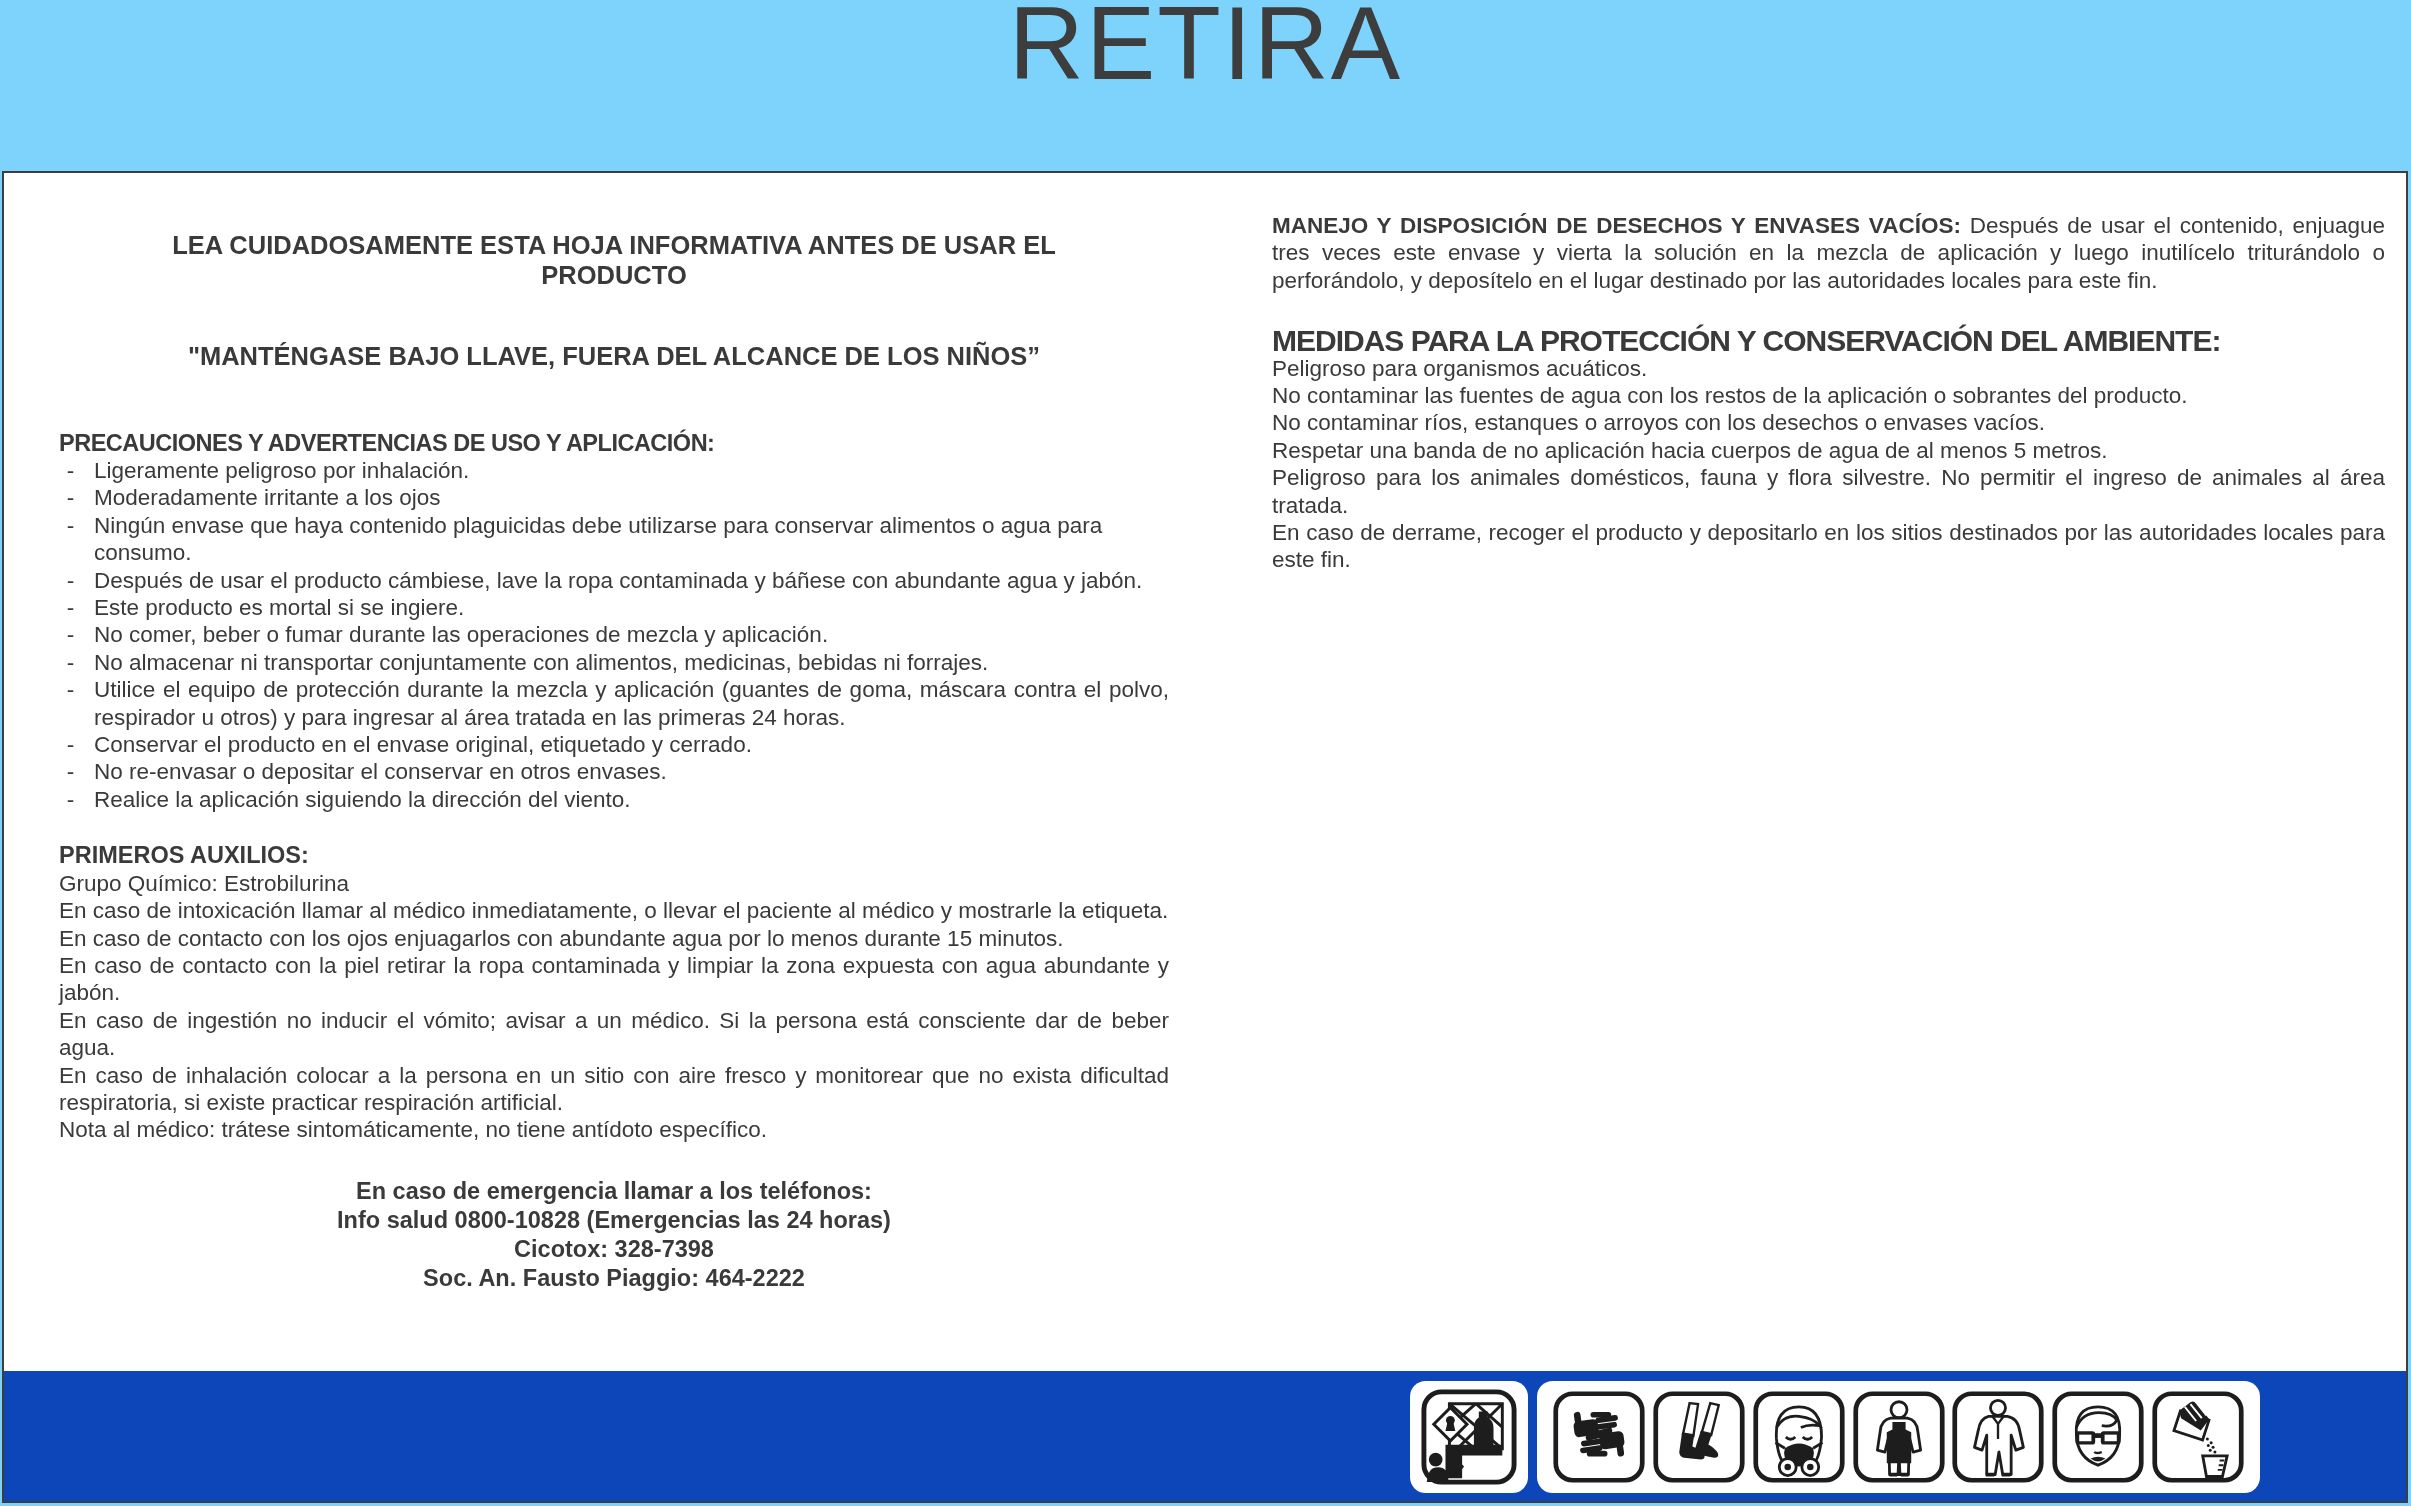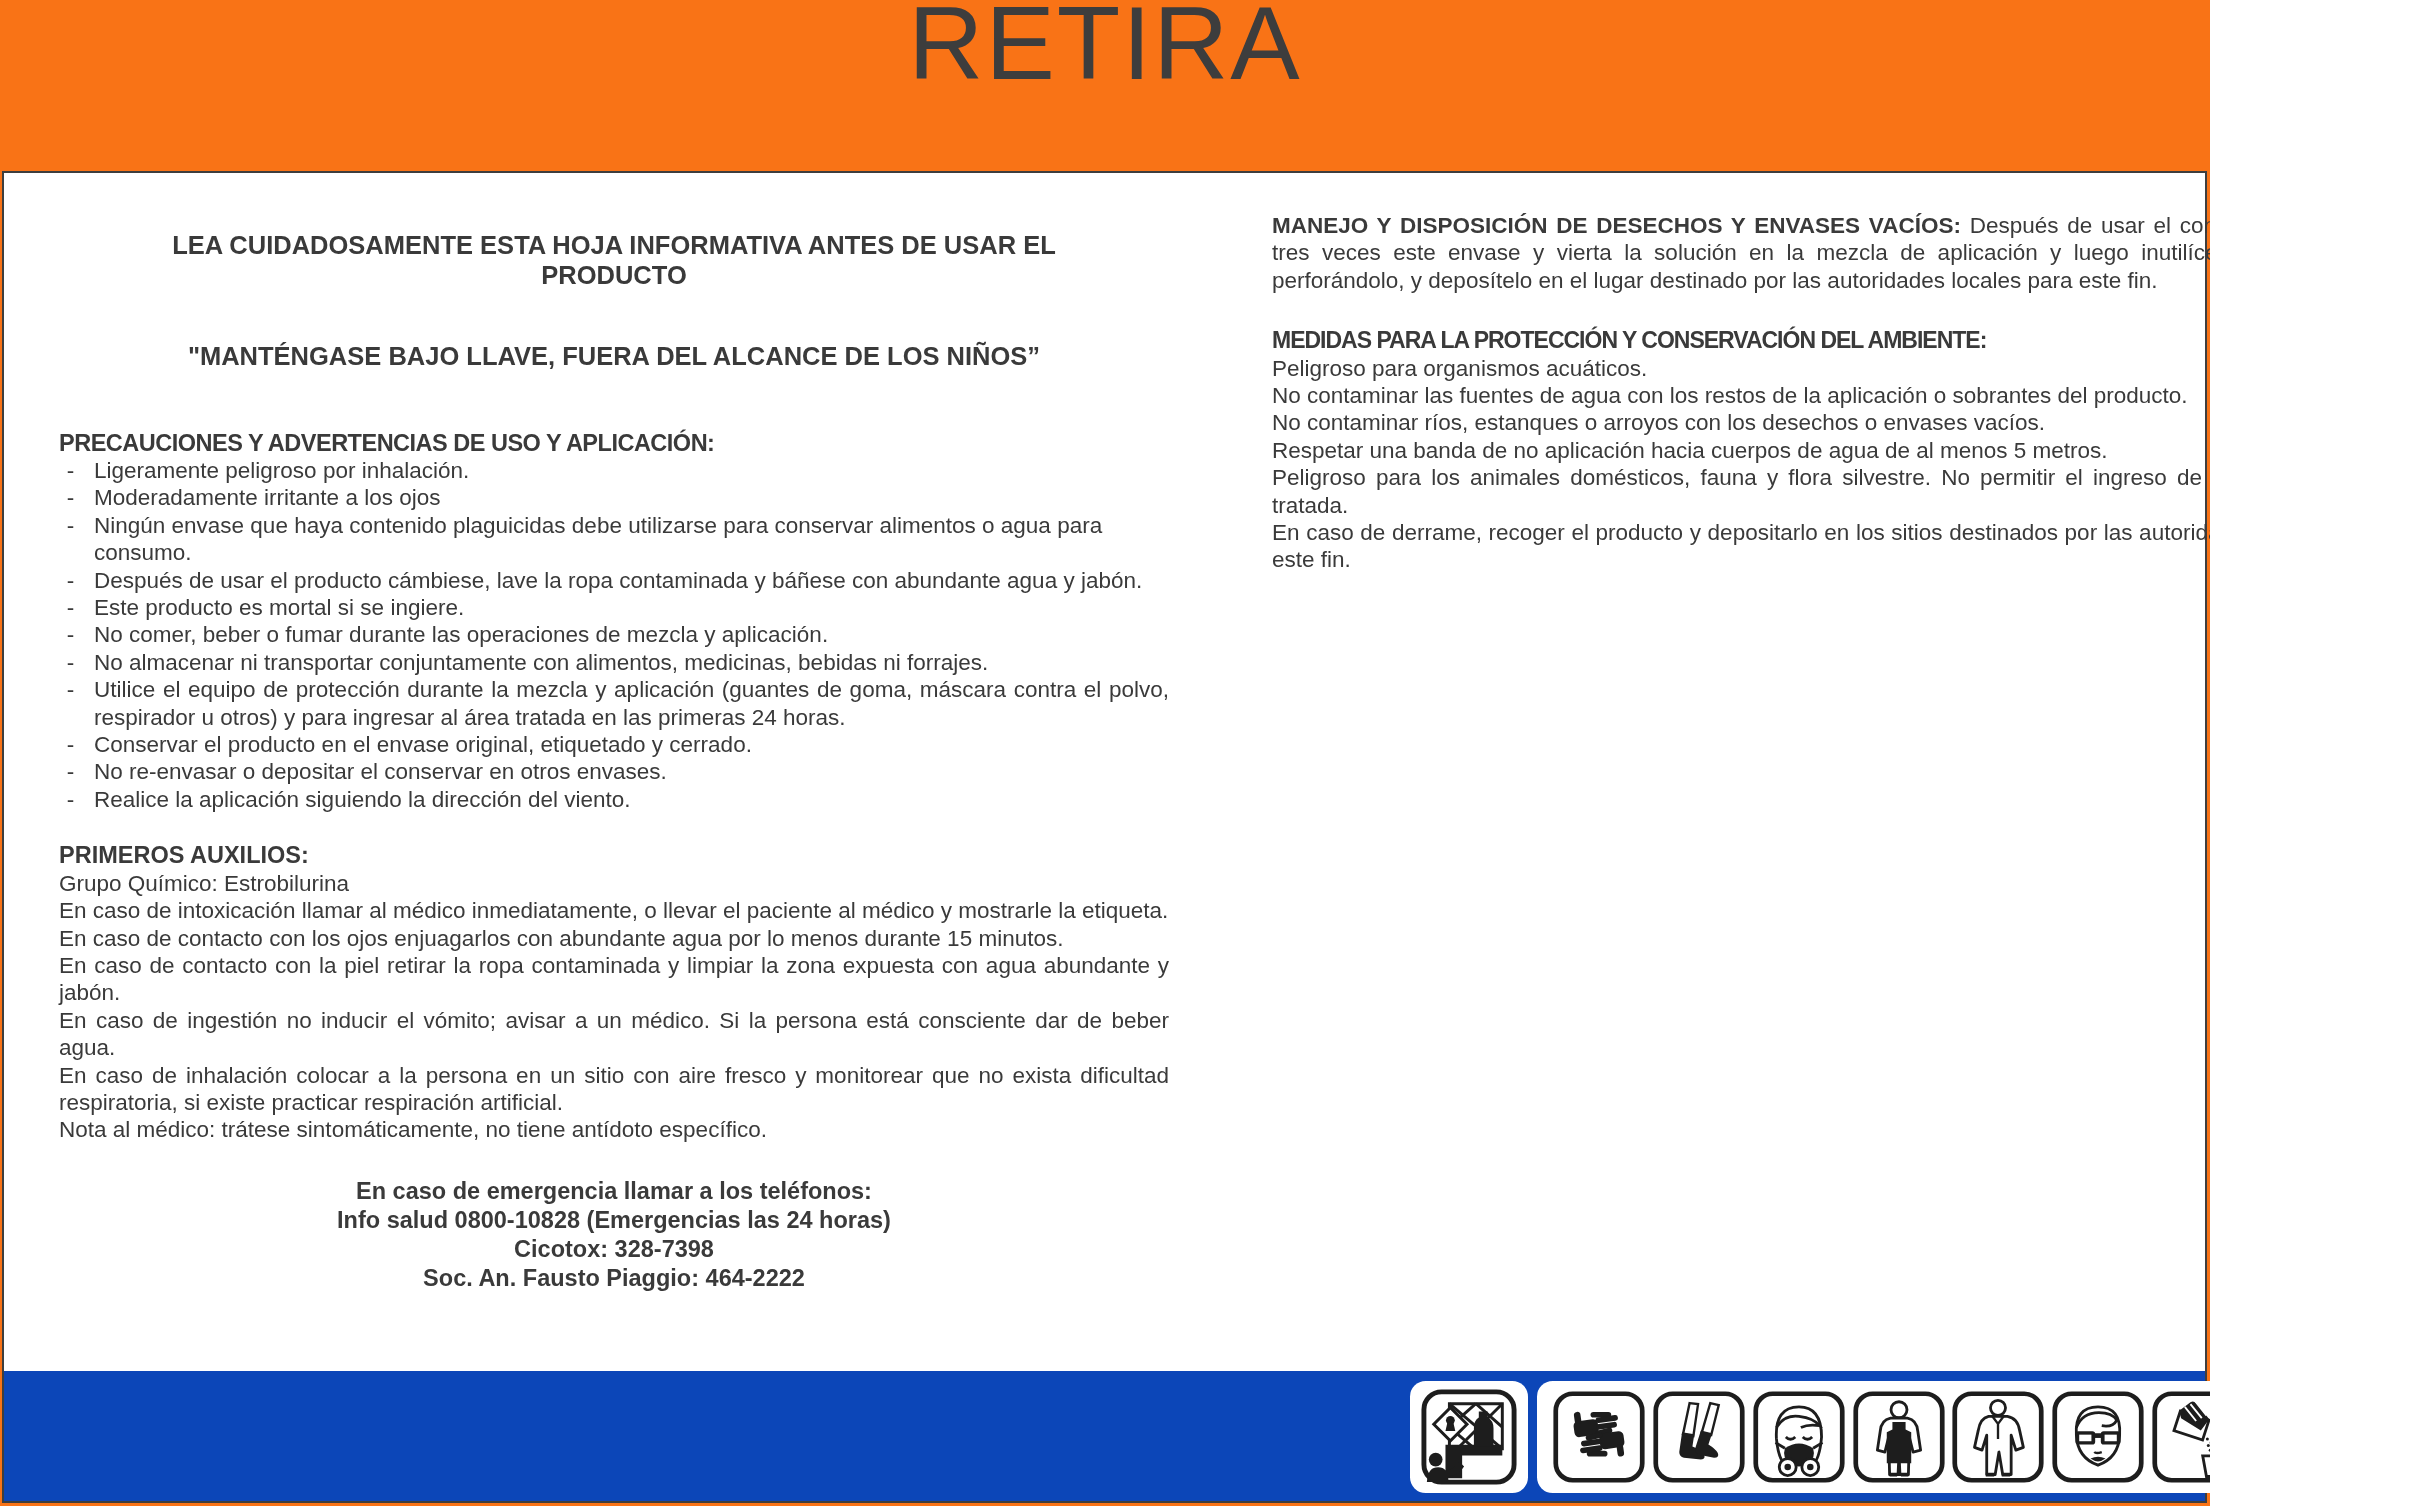--- a/index.html
+++ b/index.html
@@ -1,31 +1,31 @@
 <!DOCTYPE html>
 <html><head>
 <meta charset="utf-8">
 <style>
   html,body{margin:0;padding:0;background:#fff;}
-  .page{position:relative;width:2210px;height:1506px;background:#f97316;overflow:hidden;
+  .page{position:relative;width:2411px;height:1506px;background:#7dd3fc;overflow:hidden;
         font-family:"Liberation Sans","DejaVu Sans",sans-serif;color:#3a3a3a;}
   .main-title{position:absolute;top:-15.7px;left:0;width:100%;text-align:center;
         font-size:104px;font-weight:400;color:#3d3d3d;letter-spacing:2px;}
   .panel{position:absolute;left:2px;right:2.9px;top:171px;bottom:2.9px;border:2.9px solid #3e3e3e;background:#fff;}
   .col{position:absolute;top:39px;font-size:22.5px;line-height:27.4px;}
   .col-left{left:55px;width:1110px;}
   .col-right{left:1268px;width:1113px;}
   .b{font-weight:bold;}
   .center{text-align:center;}
   .just{text-align:justify;}
   p{margin:0;}
   .h-read{font-weight:bold;font-size:25.5px;line-height:30px;margin:17.6px 39px 0 39px;}
   .h-keep{font-weight:bold;font-size:25.5px;line-height:30px;margin:51px 0 0 0;}
   .sec-head{font-weight:bold;font-size:23.5px;letter-spacing:-0.5px;margin-top:59px;}
-  .sec-head2{font-weight:bold;font-size:23px;letter-spacing:-1px;margin-top:33px;}
+  .sec-head2{font-weight:bold;font-size:30px;letter-spacing:-1px;margin-top:33px;}
   .li{position:relative;padding-left:35px;}
   .li .dash{position:absolute;left:7.8px;top:0;}
   .fa{margin-top:29px;}
   .emerg{margin-top:33px;font-weight:bold;font-size:23.5px;line-height:29px;text-align:center;}
   .bar{position:absolute;left:0;right:0;bottom:0;height:130px;background:#0c46b8;}
   .pg{position:absolute;top:9.8px;height:112px;background:#fff;border-radius:15.7px;
       display:flex;align-items:center;justify-content:center;gap:5.9px;}
   .pg1{left:1406px;width:118px;}
   .pg2{left:1533px;width:723px;}
   .picto{display:block;}

